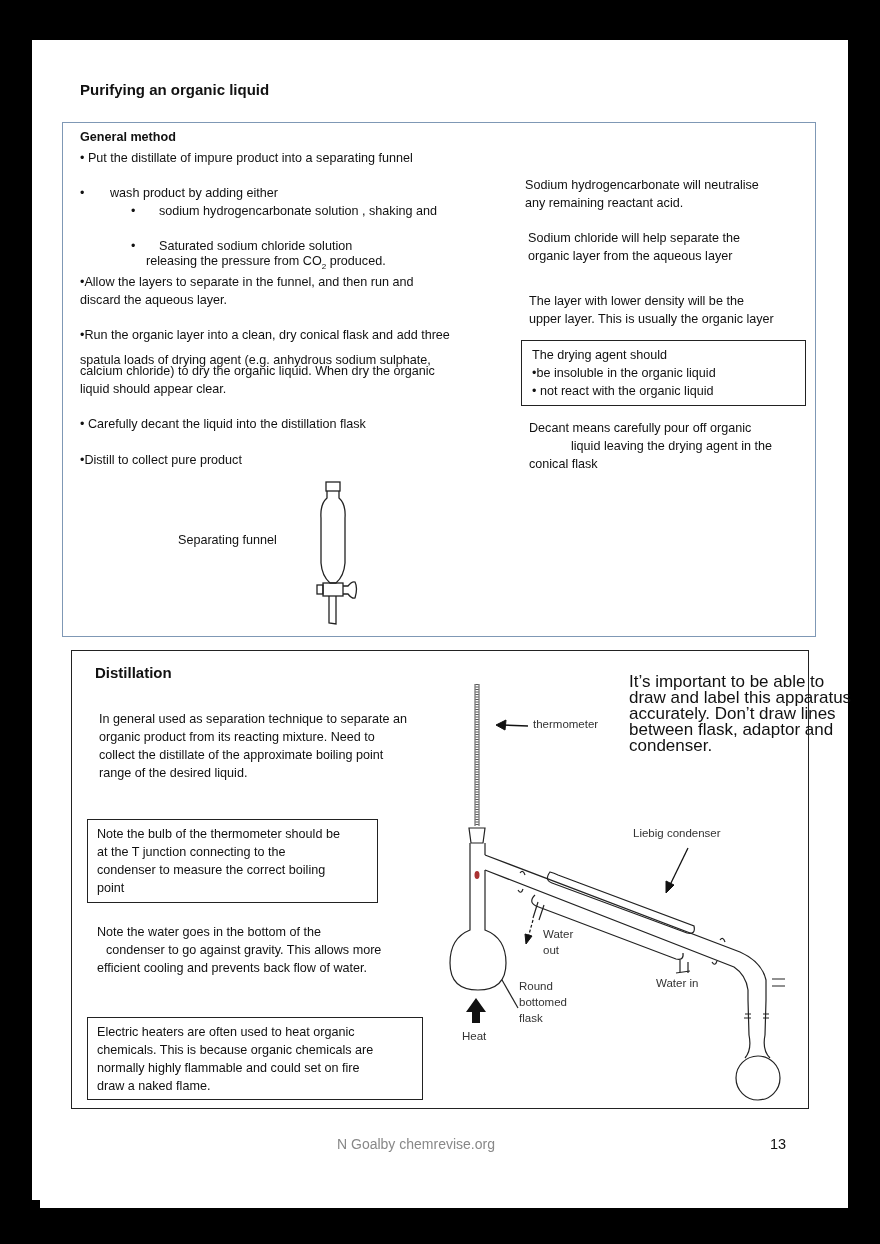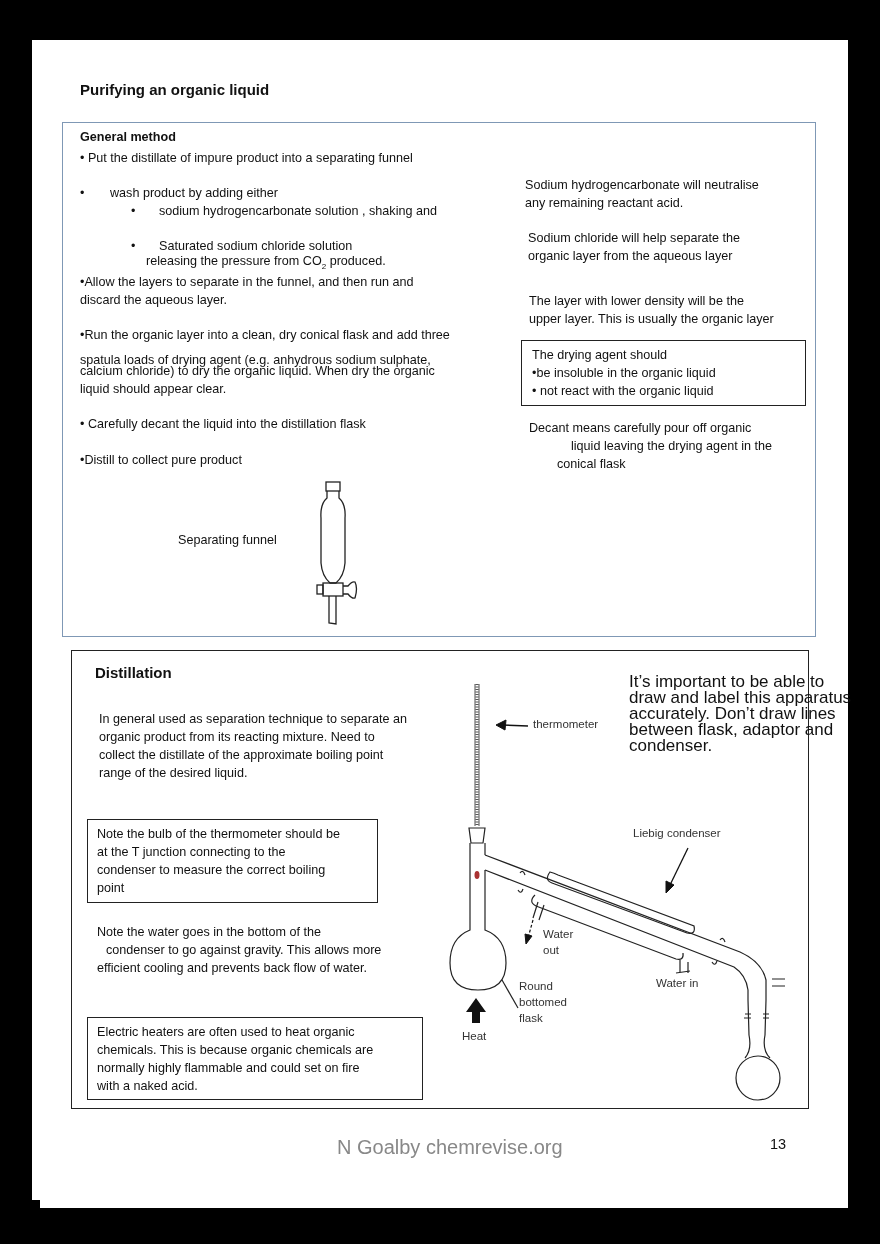--- a/index.html
+++ b/index.html
@@ -9,21 +9,21 @@
     .notch { position:absolute; left:32px; top:1200px; width:8px; height:8px; background:#000; }
     .abs { position:absolute; }
     .t { font-size:12.6px; line-height:18px; color:#111; white-space:nowrap; }
     .title { font-size:15px; font-weight:bold; }
     .bold { font-weight:bold; }
     .bluebox { position:absolute; left:62px; top:122px; width:754px; height:515px; border:1.5px solid #7f98b5; box-sizing:border-box; }
     .blackbox { position:absolute; border:1.3px solid #222; box-sizing:border-box; }
     .small { font-size:17px; line-height:16px; }
     .diag-label { font-size:11.5px; color:#333; white-space:nowrap; }
     svg { position:absolute; overflow:visible; }
-    .footer { font-size:20px; color:#888; }
+    .footer { font-size:14px; color:#888; }
     .pagenum { font-size:14.5px; color:#111; }
   </style>
 </head>
 <body>
 
 <div class="page"></div>
 <div class="notch"></div>
 
 <div class="abs t title" style="left:80px;top:81px;">Purifying an organic liquid</div>
 
@@ -71,21 +71,21 @@
 <div class="abs t" style="left:529px;top:292px;">The layer with lower density will be the</div>
 <div class="abs t" style="left:529px;top:310px;">upper layer. This is usually the organic layer</div>
 
 <div class="blackbox" style="left:521px;top:340px;width:285px;height:66px;"></div>
 <div class="abs t" style="left:532px;top:346px;">The drying agent should</div>
 <div class="abs t" style="left:532px;top:364px;">•be insoluble in the organic liquid</div>
 <div class="abs t" style="left:532px;top:382px;">• not react with the organic liquid</div>
 
 <div class="abs t" style="left:529px;top:419px;">Decant means carefully pour off organic</div>
 <div class="abs t" style="left:529px;top:437px;margin-left:42px;">liquid leaving the drying agent in the</div>
-<div class="abs t" style="left:529px;top:455px;margin-left:28px;">conical flask</div>
+<div class="abs t" style="left:529px;top:455px;">conical flask</div>
 
 <div class="blackbox" style="left:71px;top:650px;width:738px;height:459px;border-width:1.5px;"></div>
 <div class="abs t title" style="left:95px;top:664px;">Distillation</div>
 
 <div class="abs t" style="left:99px;top:710px;">In general used as separation technique to separate an</div>
 <div class="abs t" style="left:99px;top:728px;">organic product from its reacting mixture.  Need to</div>
 <div class="abs t" style="left:99px;top:746px;">collect the distillate of the approximate boiling point</div>
 <div class="abs t" style="left:99px;top:764px;">range of the desired liquid.</div>
 
 <div class="blackbox" style="left:87px;top:819px;width:291px;height:84px;"></div>
@@ -95,21 +95,21 @@
 <div class="abs t" style="left:97px;top:879px;">point</div>
 
 <div class="abs t" style="left:97px;top:923px;">Note the water goes in the bottom of the</div>
 <div class="abs t" style="left:106px;top:941px;">condenser to go against gravity. This allows more</div>
 <div class="abs t" style="left:97px;top:959px;">efficient cooling and prevents back flow of water.</div>
 
 <div class="blackbox" style="left:87px;top:1017px;width:336px;height:83px;"></div>
 <div class="abs t" style="left:97px;top:1023px;">Electric heaters are often used to heat organic</div>
 <div class="abs t" style="left:97px;top:1041px;">chemicals. This is because organic chemicals are</div>
 <div class="abs t" style="left:97px;top:1059px;">normally highly flammable and could set on fire</div>
-<div class="abs t" style="left:97px;top:1077px;">with a naked acid.</div>
+<div class="abs t" style="left:97px;top:1077px;">draw a naked flame.</div>
 
 <div class="abs t small" style="left:629px;top:674px;">It’s important to be able to</div>
 <div class="abs t small" style="left:629px;top:690px;">draw and label this apparatus</div>
 <div class="abs t small" style="left:629px;top:706px;">accurately. Don’t draw lines</div>
 <div class="abs t small" style="left:629px;top:722px;">between flask, adaptor and</div>
 <div class="abs t small" style="left:629px;top:738px;">condenser.</div>
 
 <svg style="left:440px;top:680px;" width="350" height="395" viewBox="0 0 350 395">
   <g fill="none" stroke="#222" stroke-width="1.2">
 

